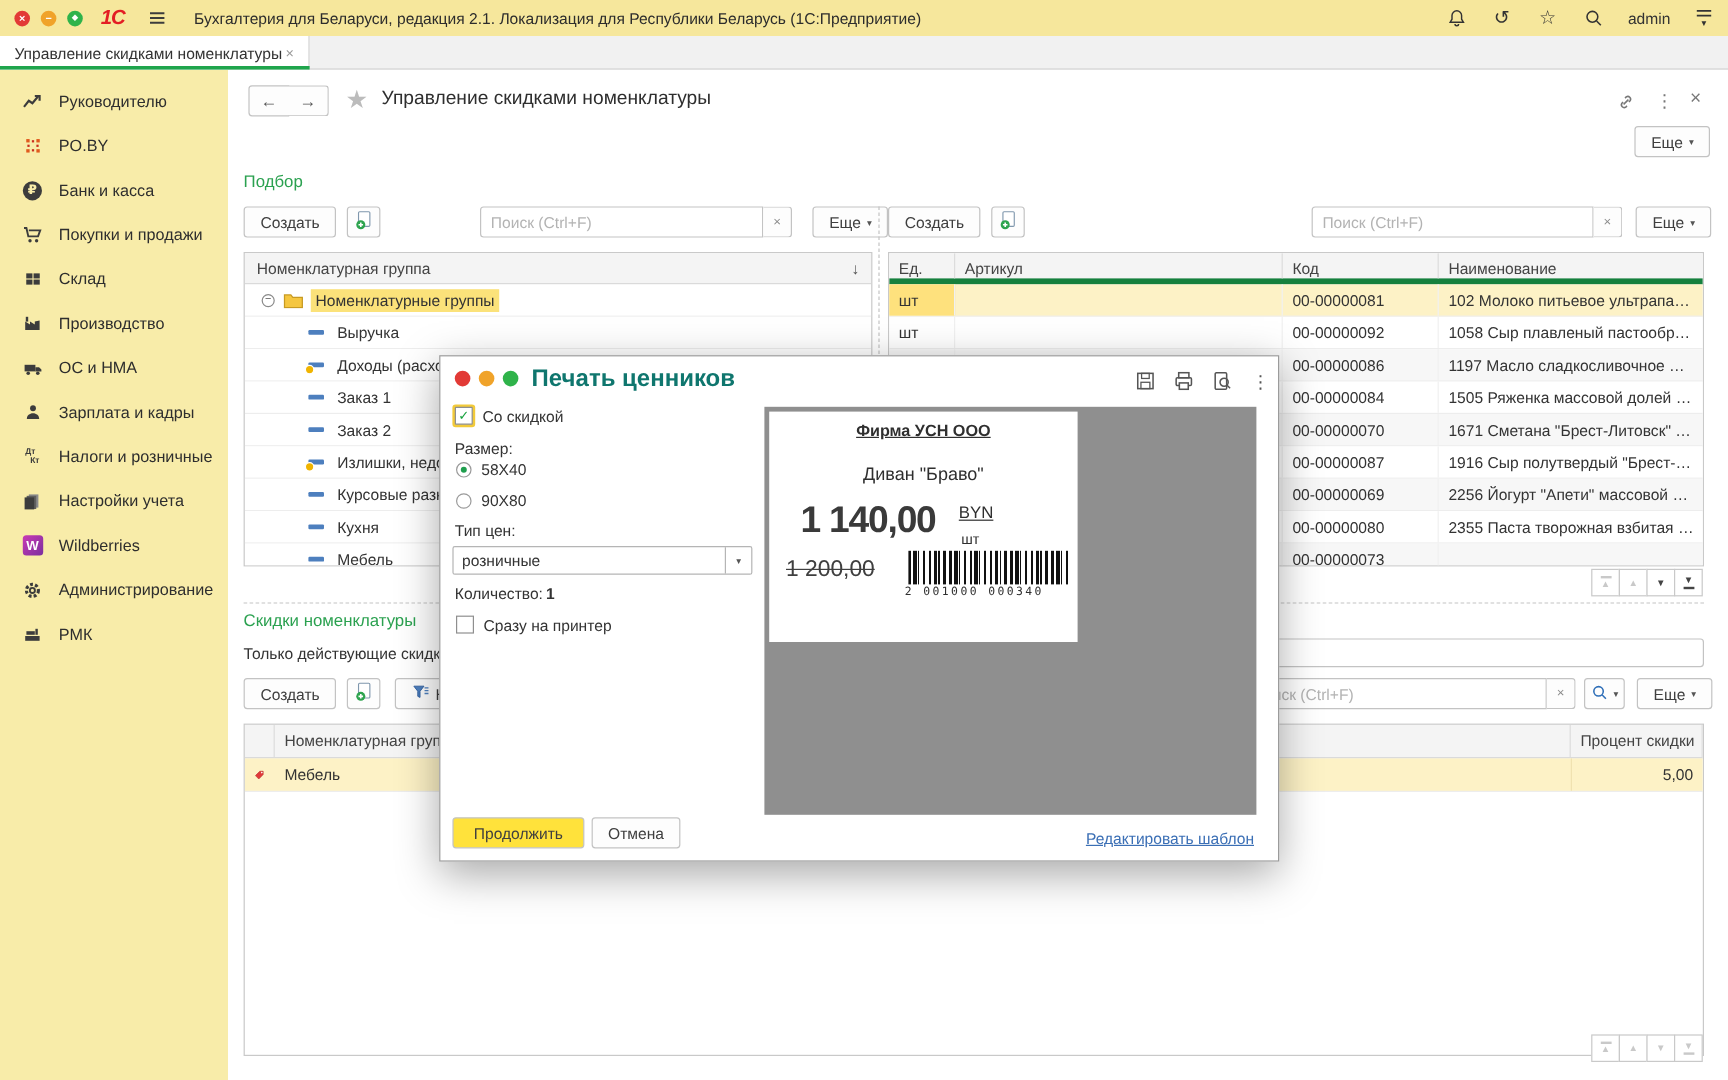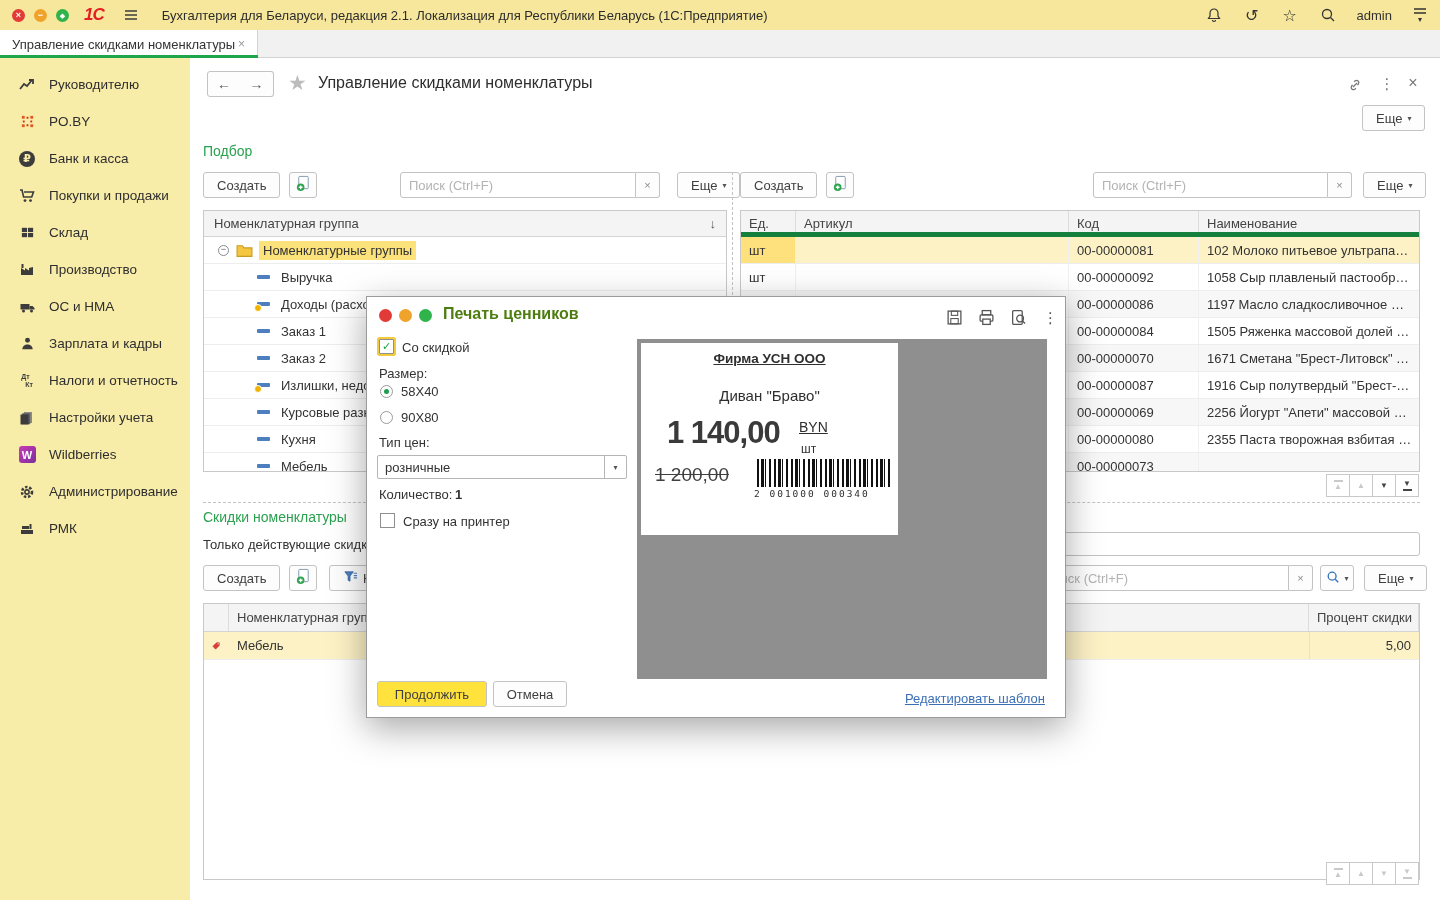--- a/index.html
+++ b/index.html
@@ -92,21 +92,21 @@
   .dt-row{height:28px;line-height:28px;border-bottom:1px solid #ededed;background:#fdf2c6;cursor:pointer;}
   .dt-row>div{padding:0 8px;white-space:nowrap;overflow:hidden;}
   .dt-row .pct{text-align:right;border-left:1px solid #f0e2b0;}
   .longinput{position:absolute;height:24px;border:1px solid #c3c3c3;border-radius:3px;background:#fff;padding:0 8px;font:13px "Liberation Sans",sans-serif;outline:none;}
   .vsplit{position:absolute;border-left:1px dashed #c4c4c4;}
   .hsplit{position:absolute;border-top:1px dashed #c4c4c4;}
 
   
   .dialog{position:absolute;left:366px;top:296px;width:700px;height:422px;background:#fff;border:1px solid #9b9b9b;box-shadow:0 10px 34px rgba(0,0,0,.35);z-index:50;}
   .dlg-dot{position:absolute;width:13px;height:13px;border-radius:50%;top:12px;cursor:pointer;}
-  .dlg-title{position:absolute;left:76px;top:8px;font-size:16px;font-weight:bold;color:#4d7c0f;}
+  .dlg-title{position:absolute;left:76px;top:8px;font-size:20px;font-weight:bold;color:#0f766e;}
   .dlg-ic{position:absolute;top:11px;width:19px;height:19px;color:#555;display:flex;align-items:center;justify-content:center;cursor:pointer;}
   .cb{position:absolute;width:15px;height:15px;border:1px solid #8f8f8f;background:#fff;display:flex;align-items:center;justify-content:center;font-size:11px;color:#18a23e;font-weight:bold;cursor:pointer;}
   .cb.focus{box-shadow:0 0 0 2px #f2ca3a;border-radius:1px;}
   .radio{position:absolute;width:13px;height:13px;border:1px solid #9a9a9a;border-radius:50%;background:#fff;cursor:pointer;}
   .radio.sel::after{content:"";position:absolute;left:3px;top:3px;width:5px;height:5px;border-radius:50%;background:#1f9e4e;}
   .dlbl{position:absolute;color:#333;white-space:nowrap;}
   .combo{position:absolute;left:10px;top:158px;width:250px;height:24px;border:1px solid #b5b5b5;border-radius:2px;display:flex;align-items:center;background:#fff;}
   .combo .cv{flex:1;padding:0 7px;white-space:nowrap;}
   .combo .cbtn{width:22px;height:100%;border-left:1px solid #b5b5b5;display:flex;align-items:center;justify-content:center;cursor:pointer;}
   .combo .cbtn::after{content:"▾";font-size:8px;color:#555;}
@@ -252,21 +252,21 @@
         </span>
       <span>Зарплата и кадры</span>
     </div>
     <div class="side-item">
       <span class="si-icon">
           <span class="icn-dtkt">
             <b>Дт</b>
             <i>Кт</i>
           </span>
         </span>
-      <span>Налоги и отчетность</span>
+      <span>Налоги и розничные</span>
     </div>
     <div class="side-item">
       <span class="si-icon">
           <svg width="16" height="16" viewBox="0 0 16 16">
             <rect x="5" y="2" width="8" height="11" fill="#8a8a8a"></rect>
             <rect x="3.2" y="3.2" width="8" height="11" fill="#5f5f5f"></rect>
             <rect x="1.5" y="4.5" width="8" height="10" fill="#3c3c3c"></rect>
           </svg>
         </span>
       <span>Настройки учета</span>

